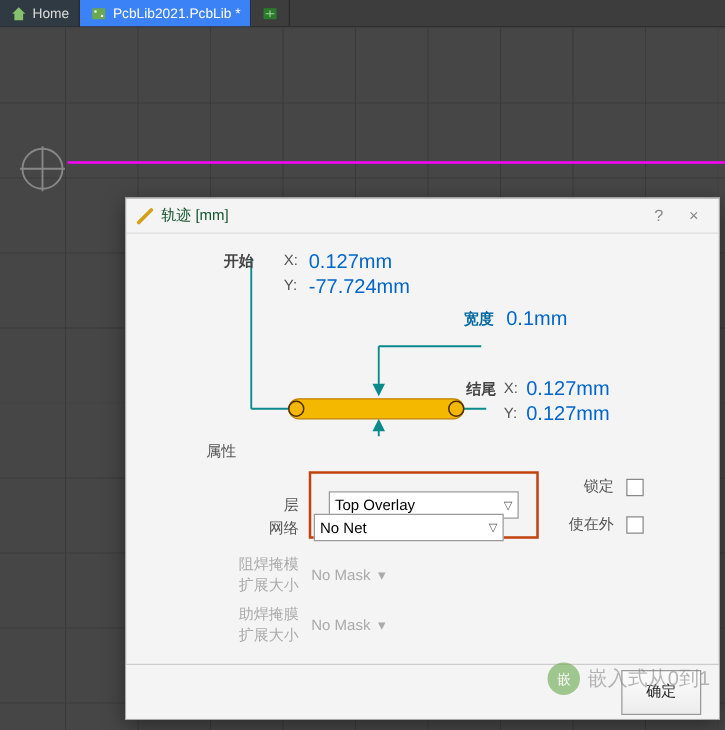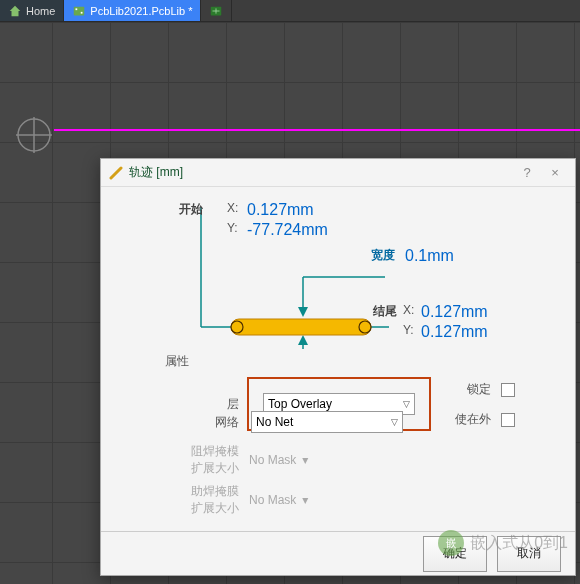--- a/index.html
+++ b/index.html
@@ -193,20 +193,19 @@
         <div class="form-label disabled">助焊掩膜</div>
         <div class="form-label disabled">扩展大小</div>
       </div>
       <span class="form-label disabled">No Mask</span>
       <span class="form-label disabled" style="margin-left:6px">▾</span>
     </div>
   </div>
 
   <div class="dialog-footer">
     <button class="btn">确定</button>
-    <button class="btn">取消</button>
   </div>
 </div>
 
 <div class="watermark">
   <div class="watermark-circle">嵌</div>
   <span class="watermark-text">嵌入式从0到1</span>
 </div>
 
 </body></html>

